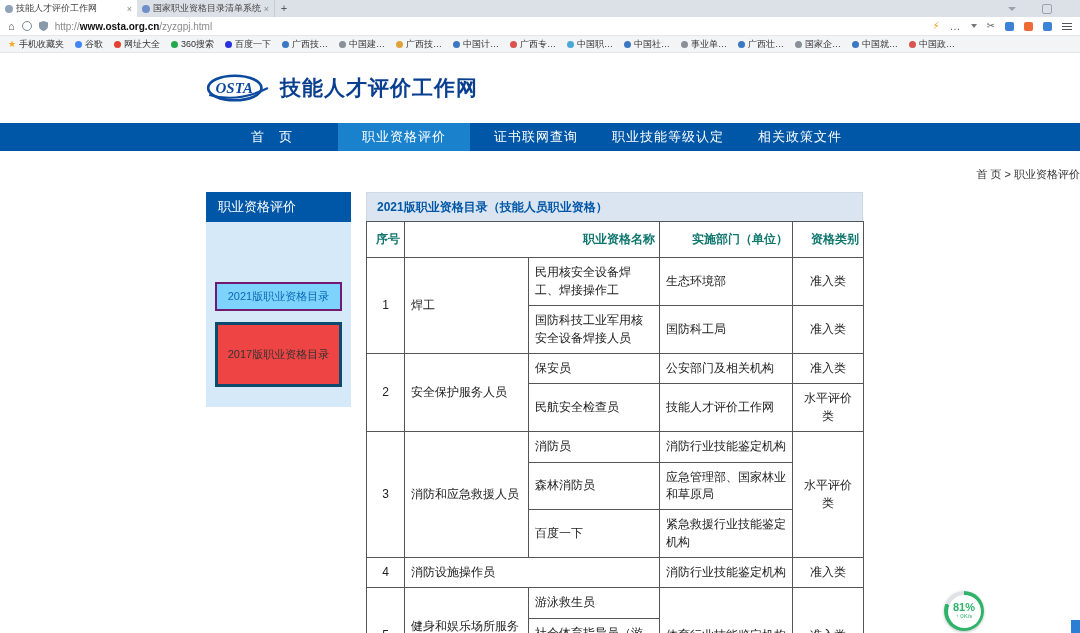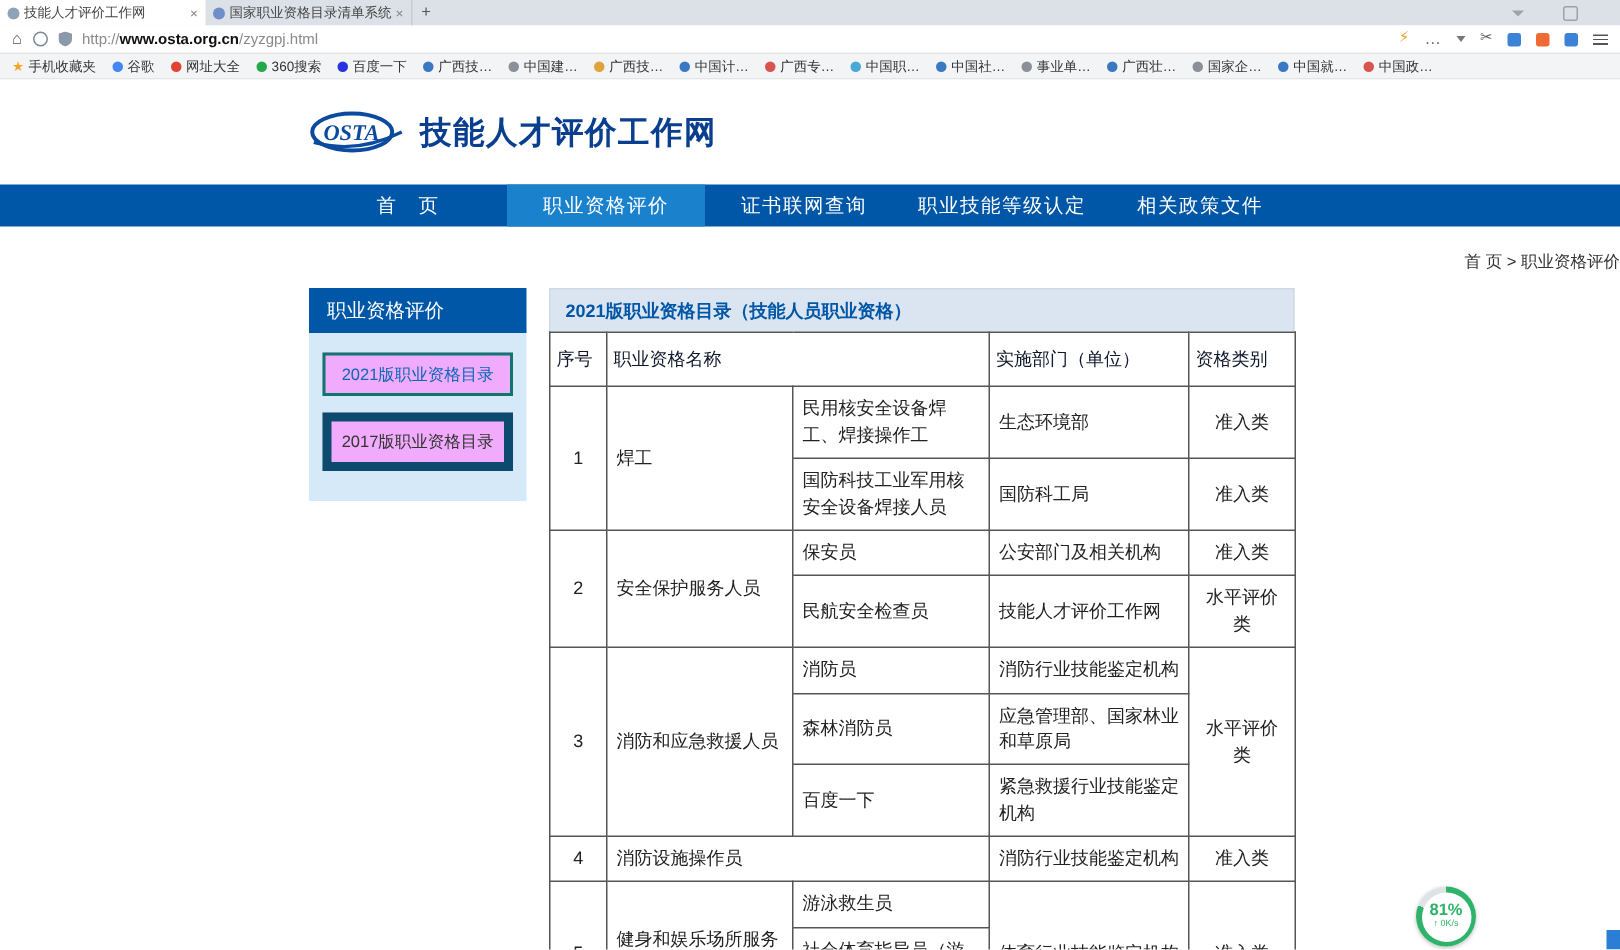--- a/index.html
+++ b/index.html
@@ -50,30 +50,30 @@
   .nav-item{width:132px;text-align:center;line-height:28px;font-size:13px;color:#fff;cursor:pointer;letter-spacing:1px;}
   .nav-item.active{background:#1a82cd;}
 
   .breadcrumb{margin:16px 0 10px 229px;font-size:11px;color:#333;text-align:right;}
 
   .content{display:flex;margin-left:206px;gap:15px;align-items:flex-start;}
 
   .sidebar{width:145px;flex:none;}
   .side-title{background:#0057a7;color:#fff;height:30px;line-height:30px;padding-left:12px;font-size:13px;}
   .side-body{background:#d6e9f8;padding:13px 9px 20px;display:flex;flex-direction:column;gap:11px;}
-  .side-btn{background:#f0abfc;border:6px solid #0c4a6e;color:#333;font-size:11px;text-align:center;padding:6px 2px;cursor:pointer;}
-  .side-btn.active{border:2px solid #0f766e;color:#0a68b6;background:#f0abfc;padding:5px 1px;}
+  .side-btn{background:#ef4444;border:3px solid #0c4a6e;color:#333;font-size:11px;text-align:center;padding:22px 2px;cursor:pointer;}
+  .side-btn.active{border:2px solid #701a75;color:#0a68b6;background:#7dd3fc;padding:5px 1px;margin-top:47px;}
 
   .main{width:497px;flex:none;}
   .tbl-title{background:#dbe5f1;height:29px;line-height:29px;padding-left:10px;font-size:12px;font-weight:bold;
              color:#0057a7;border:1px solid #cdd9e6;border-bottom:none;box-sizing:border-box;}
   .cat-table{width:100%;border-collapse:collapse;table-layout:fixed;}
   .cat-table th,.cat-table td{border:1px solid #555;font-size:12px;line-height:1.45;padding:6px 6px;
              word-break:break-all;vertical-align:middle;color:#222;text-align:left;box-sizing:border-box;}
-  .cat-table th{color:#0f172a;text-align:left;font-weight:normal;padding:9px 4px;}
+  .cat-table th{color:#0f766e;text-align:right;font-weight:bold;padding:9px 4px;}
   .cat-table td.center{text-align:center;}
 
   
   .speedball{position:absolute;left:944px;top:591px;width:40px;height:40px;border-radius:50%;
              background:conic-gradient(#2fb26a 0 81%,#dfe3e6 81% 100%);display:flex;align-items:center;
              justify-content:center;box-shadow:0 1px 3px rgba(0,0,0,.25);cursor:pointer;}
   .speedball-inner{width:33px;height:33px;background:#fff;border-radius:50%;display:flex;flex-direction:column;
              align-items:center;justify-content:center;}
   .sb-pct{color:#2fb26a;font-size:11px;font-weight:bold;line-height:1.1;}
   .sb-rate{color:#2fb26a;font-size:6px;line-height:1.2;}

